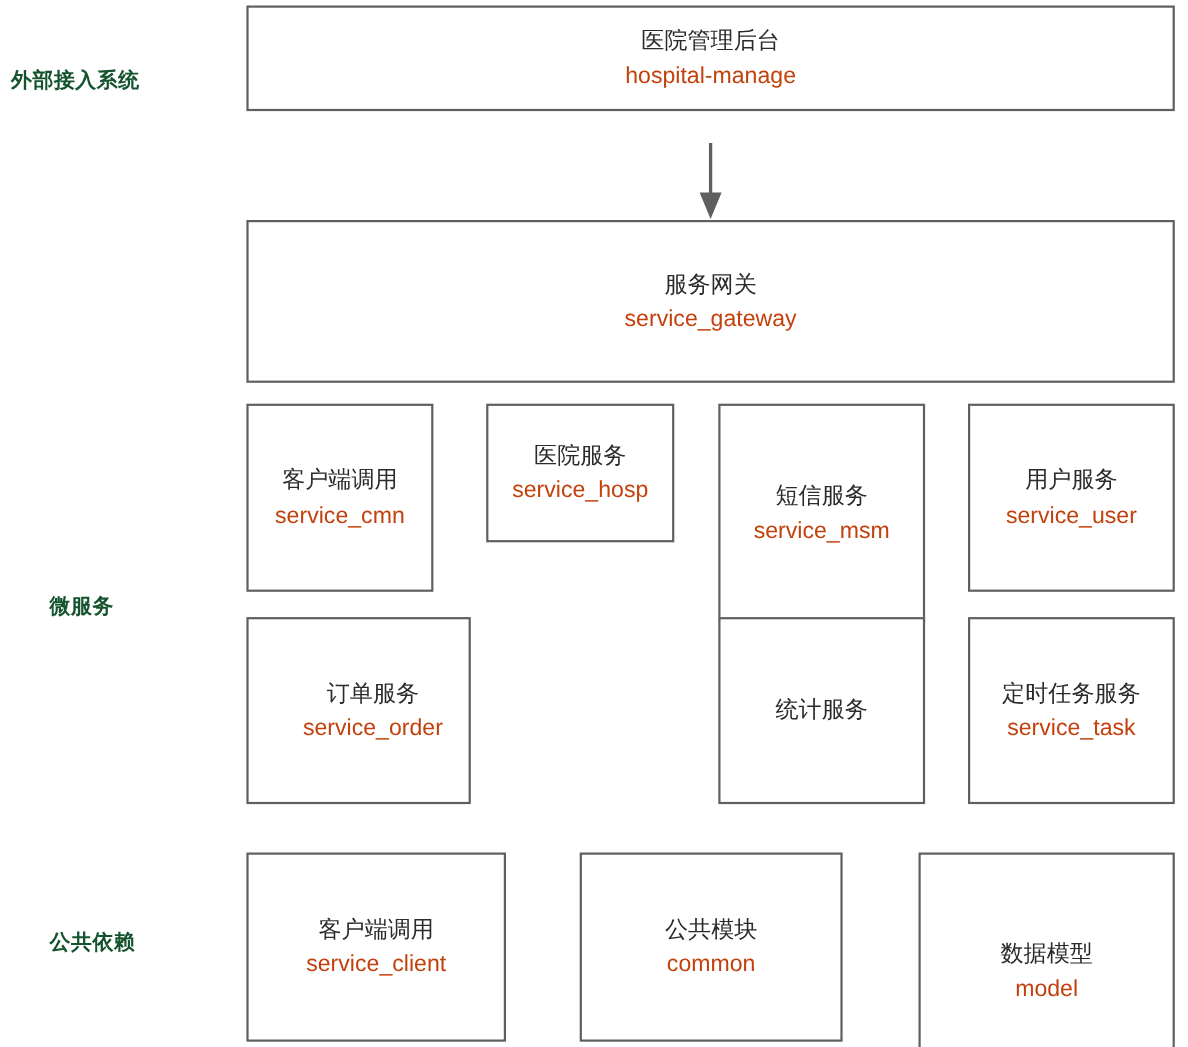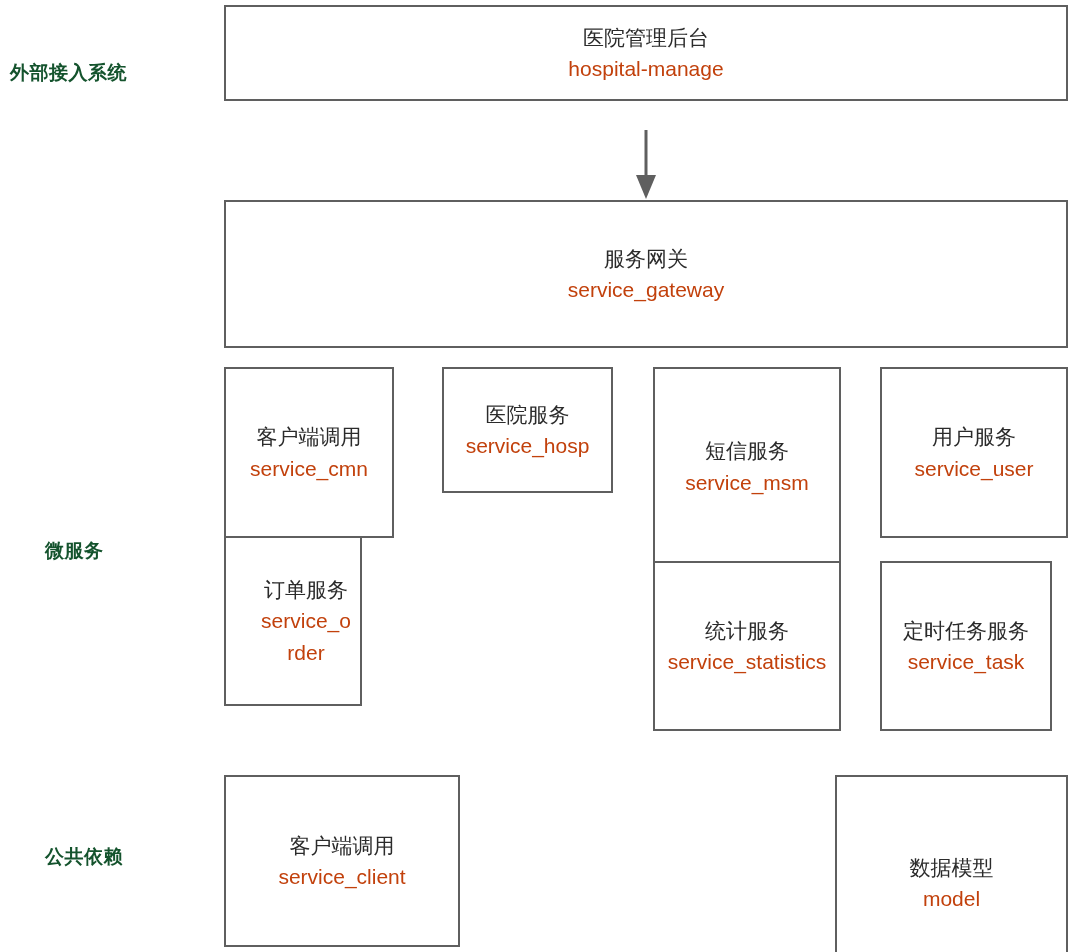--- a/index.html
+++ b/index.html
@@ -102,40 +102,43 @@
   <div class="node" style="left:653px; top:367px; width:188px; height:199px;">
     <div class="cn">短信服务</div>
     <div class="en">service_msm</div>
   </div>
 
   <div class="node" style="left:880px; top:367px; width:188px; height:171px;">
     <div class="cn">用户服务</div>
     <div class="en">service_user</div>
   </div>
 
-  <div class="node" style="left:224px; top:536px; width:138px; height:170px;padding-left:32px;">
+  <div class="node" style="left:224px; top:561px; width:204px; height:170px;padding-left:32px;">
     <div class="cn">订单服务</div>
     <div class="en">service_order</div>
   </div>
 
 
   <div class="node narrow" style="left:653px; top:561px; width:188px; height:170px;">
     <div class="cn">统计服务</div>
-    <div class="en">service_statistics</div>
   </div>
 
-  <div class="node" style="left:880px; top:561px; width:172px; height:170px;">
+  <div class="node" style="left:880px; top:561px; width:188px; height:170px;">
     <div class="cn">定时任务服务</div>
     <div class="en">service_task</div>
   </div>
 
   <div class="node wide" style="left:224px; top:775px; width:236px; height:172px;">
     <div class="cn">客户端调用</div>
     <div class="en">service_client</div>
   </div>
 
+  <div class="node wide" style="left:527px; top:775px; width:239px; height:172px;">
+    <div class="cn">公共模块</div>
+    <div class="en">common</div>
+  </div>
 
   <div class="node wide" style="left:835px; top:775px; width:233px; height:216px;">
     <div class="cn">数据模型</div>
     <div class="en">model</div>
   </div>
 
 </div>
 
 </body></html>

